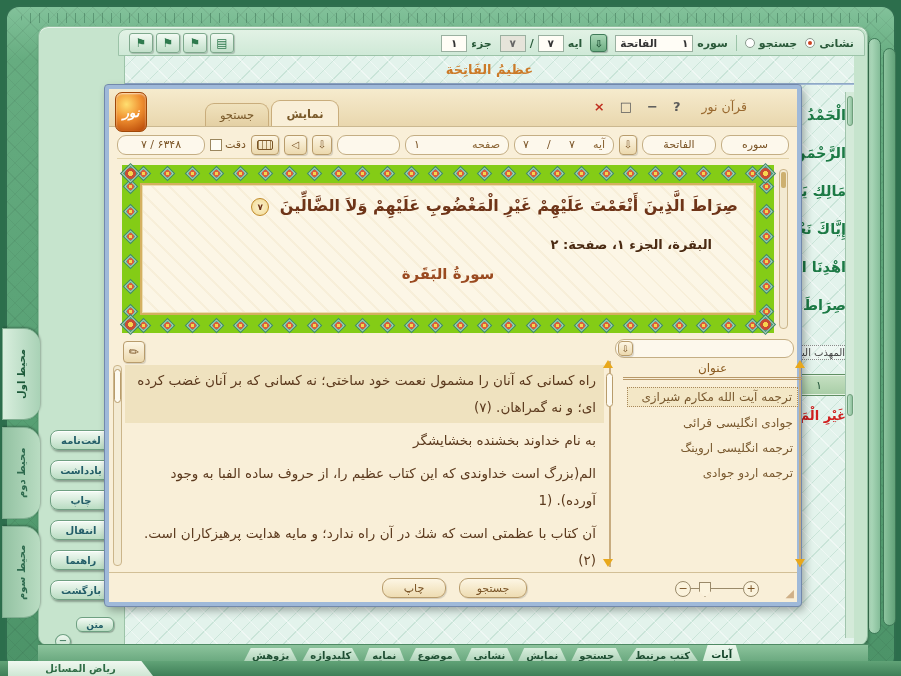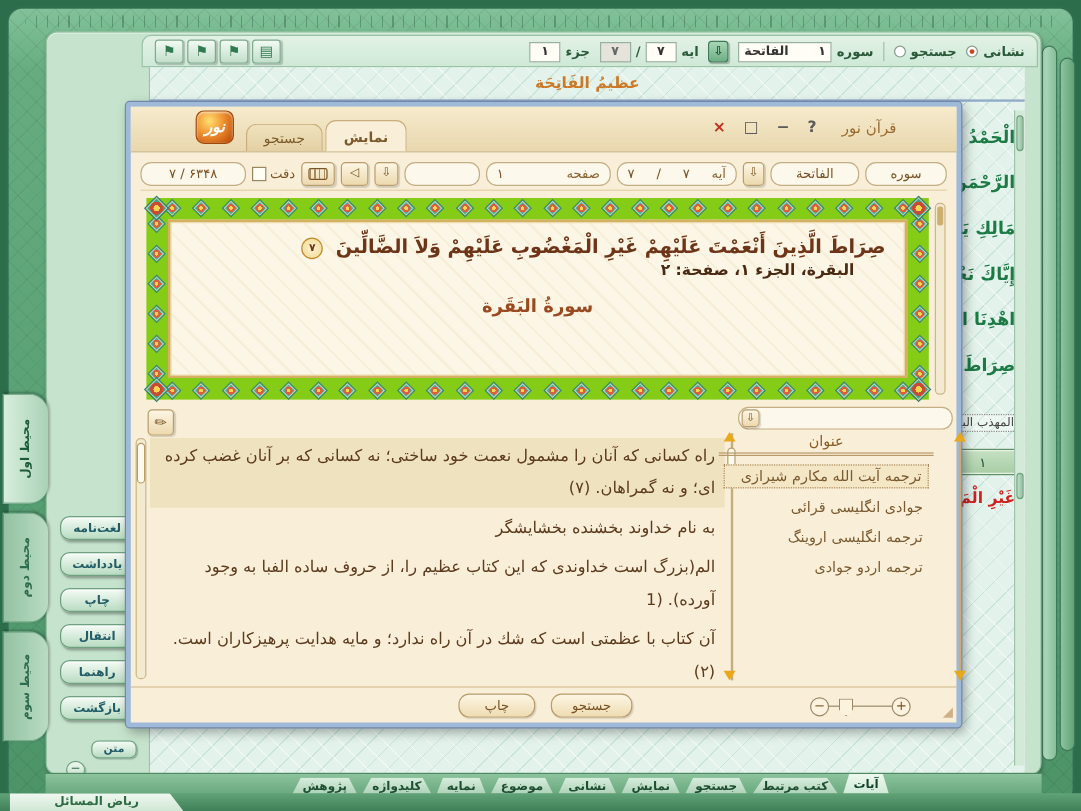--- a/index.html
+++ b/index.html
@@ -106,25 +106,25 @@
     clip-path:polygon(0 0,92% 0,100% 100%,0 100%);
     background:linear-gradient(180deg,#f0f8f0,#cfe7d4); font-size:10px; font-weight:bold; color:#2f6b45;
     display:flex; align-items:center; justify-content:center; cursor:pointer; }
 
   
   .dialog { position:absolute; left:105px; top:85px; width:696px; height:521px;
     background:#f9efd8; border:4px solid #9fb9d9; outline:1px solid #7288ac; border-radius:3px;
     box-shadow:3px 4px 10px rgba(0,0,0,.35); }
   .titlebar { position:absolute; left:0; top:0; right:0; height:38px;
     background:linear-gradient(180deg,#f6ebcd,#e9d7ae); border-bottom:1px solid #cbb890; }
-  .logo { position:absolute; left:6px; top:3px; width:32px; height:28px; border-radius:7px;
+  .logo { position:absolute; left:6px; top:3px; width:32px; height:40px; border-radius:7px;
     background:radial-gradient(circle at 35% 30%,#ffdf70,#f09030 45%,#b84808 95%);
     border:1px solid #a04808; box-shadow:inset 0 1px 2px rgba(255,255,255,.7);
     color:#fff; font-size:13px; font-weight:bold; font-style:italic;
-    display:flex; align-items:center; justify-content:center;margin-left:48px; }
+    display:flex; align-items:center; justify-content:center; }
   .dlg-tab { position:absolute; bottom:0; height:23px; border:1px solid #c9ad7c; border-bottom:none;
     border-radius:9px 9px 0 0; display:flex; align-items:center; justify-content:center;
     font-size:11.5px; color:#7a5a2a; cursor:pointer; }
   .dlg-tab.back { left:96px; width:64px; background:linear-gradient(180deg,#f0e2bd,#e4d0a4); }
   .dlg-tab.front { left:162px; width:68px; height:26px; background:#f9efd8; font-weight:bold; z-index:2; }
   .title-group { position:absolute; right:50px; top:10px; display:flex; align-items:center; gap:15px; direction:ltr; }
   .wbtn { font-size:13px; font-weight:bold; color:#5a5a5a; cursor:pointer; line-height:14px; }
   .wbtn.close { color:#c03020; }
   .dlg-title { font-size:12.5px; color:#9a6a30; margin-left:6px; }
 
@@ -157,21 +157,21 @@
     background:radial-gradient(circle,#f6d44e 0 28%,#c84c34 29% 58%,#4d9a80 59% 100%);
     border:1px solid #39806a; box-shadow:inset 0 0 0 1px rgba(255,255,255,.55); }
   .qpage { position:absolute; inset:18px; background:#fcf6e6; border:2px solid #d4b060;
     box-shadow:inset 0 0 0 1px #ecdcb0;
     background-image:repeating-linear-gradient(45deg,rgba(220,195,140,.14) 0 2px,transparent 2px 12px); }
   .verse-line { margin-top:11px; padding:0 16px; text-align:right; direction:rtl;
     font-size:16px; font-weight:bold; color:#6e3418; }
   .medallion { display:inline-flex; width:18px; height:18px; border-radius:50%; border:1.5px solid #c08a2a;
     background:radial-gradient(circle,#fdf2cf,#f0d890); color:#6e3418; font-size:9px;
     align-items:center; justify-content:center; vertical-align:middle; margin-right:5px; }
-  .qpage-header { margin-top:2px; padding-right:42px; text-align:right; direction:rtl;
+  .qpage-header { margin-top:21px; padding-right:42px; text-align:right; direction:rtl;
     font-size:13px; font-weight:bold; color:#4a2a12; }
   .qpage-sura { margin-top:13px; text-align:center; direction:rtl;
     font-size:15px; font-weight:bold; color:#9a4a20; }
   .orn-scroll { position:absolute; left:670px; top:80px; width:9px; height:160px;
     background:#f3ead2; border:1px solid #cbb58a; border-radius:4px; }
   .orn-scroll .hndl { position:absolute; top:2px; left:1px; width:5px; height:16px;
     background:#cdb070; border-radius:2px; cursor:pointer; }
 
   
   .pen-btn { position:absolute; left:14px; top:252px; width:22px; height:22px; font-size:12px; }
@@ -183,21 +183,21 @@
     color:#7a5426; direction:rtl; outline:none; }
 
   .text-scroll { position:absolute; left:4px; top:276px; width:9px; height:201px;
     background:#f3ead2; border:1px solid #cbb58a; border-radius:4px; }
   .capsule { position:absolute; left:0px; top:3px; width:7px; height:34px; background:#fdfaf0;
     border:1px solid #b89c6c; border-radius:4px; cursor:pointer; }
   .paras { position:absolute; left:16px; top:276px; width:479px; height:205px; overflow:hidden; direction:rtl; }
   .para { font-size:13.5px; color:#5c3a1e; line-height:2.0; text-align:right; padding:2px 8px; margin-bottom:2px; }
   .para.hl { background:#efe2bf; }
 
-  .tlist { position:absolute; left:490px; top:272px; width:179px; height:206px; direction:rtl; }
+  .tlist { position:absolute; left:514px; top:272px; width:179px; height:206px; direction:rtl; }
   .tlist-header { text-align:center; font-size:12px; color:#8a5a20; padding-bottom:2px;
     border-bottom:3px double #b89868; }
   .litem { margin:7px 4px 0 4px; padding:2px 5px; font-size:12px; color:#7a5a30; text-align:right;
     white-space:nowrap; overflow:hidden; cursor:pointer; }
   .litem.sel { border:1px dotted #a8885a; background:#f3e7c6; }
   .ltrack { position:absolute; top:272px; width:2px; height:206px; background:#c8ac80; }
   .ga { width:0; height:0; position:absolute; }
   .ga.up { border-left:5px solid transparent; border-right:5px solid transparent; border-bottom:8px solid #e8a81c; }
   .ga.down { border-left:5px solid transparent; border-right:5px solid transparent; border-top:8px solid #e8a81c; }
 

